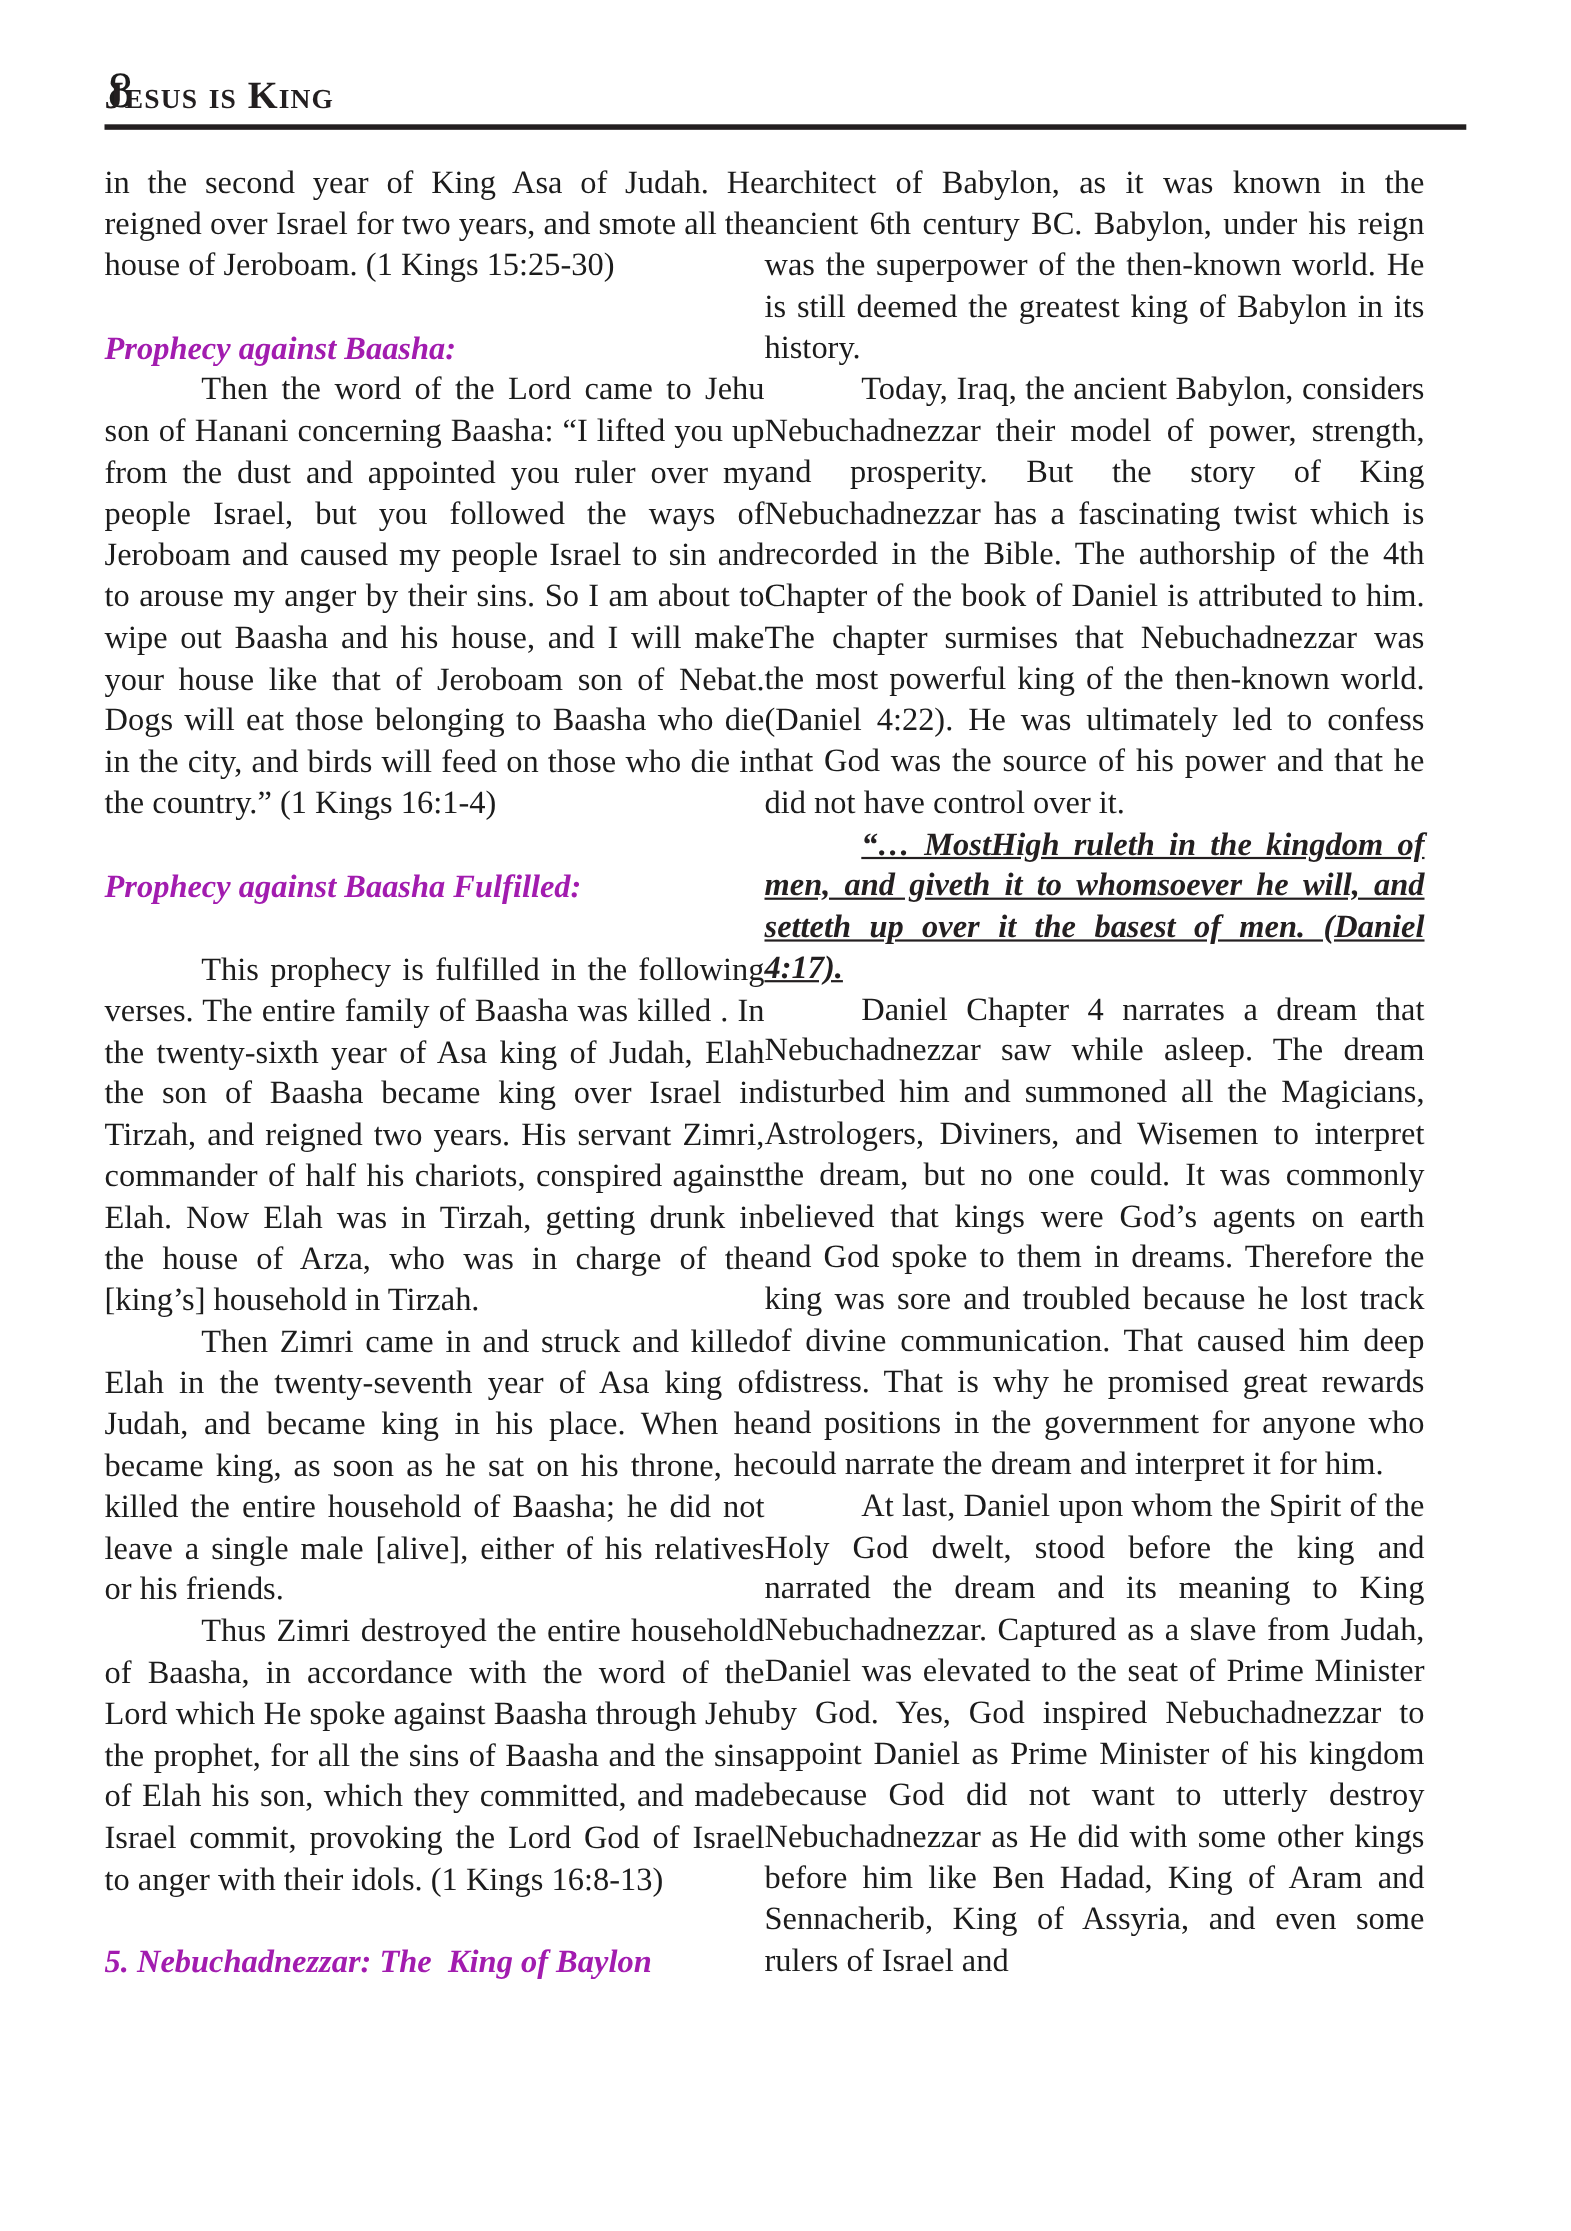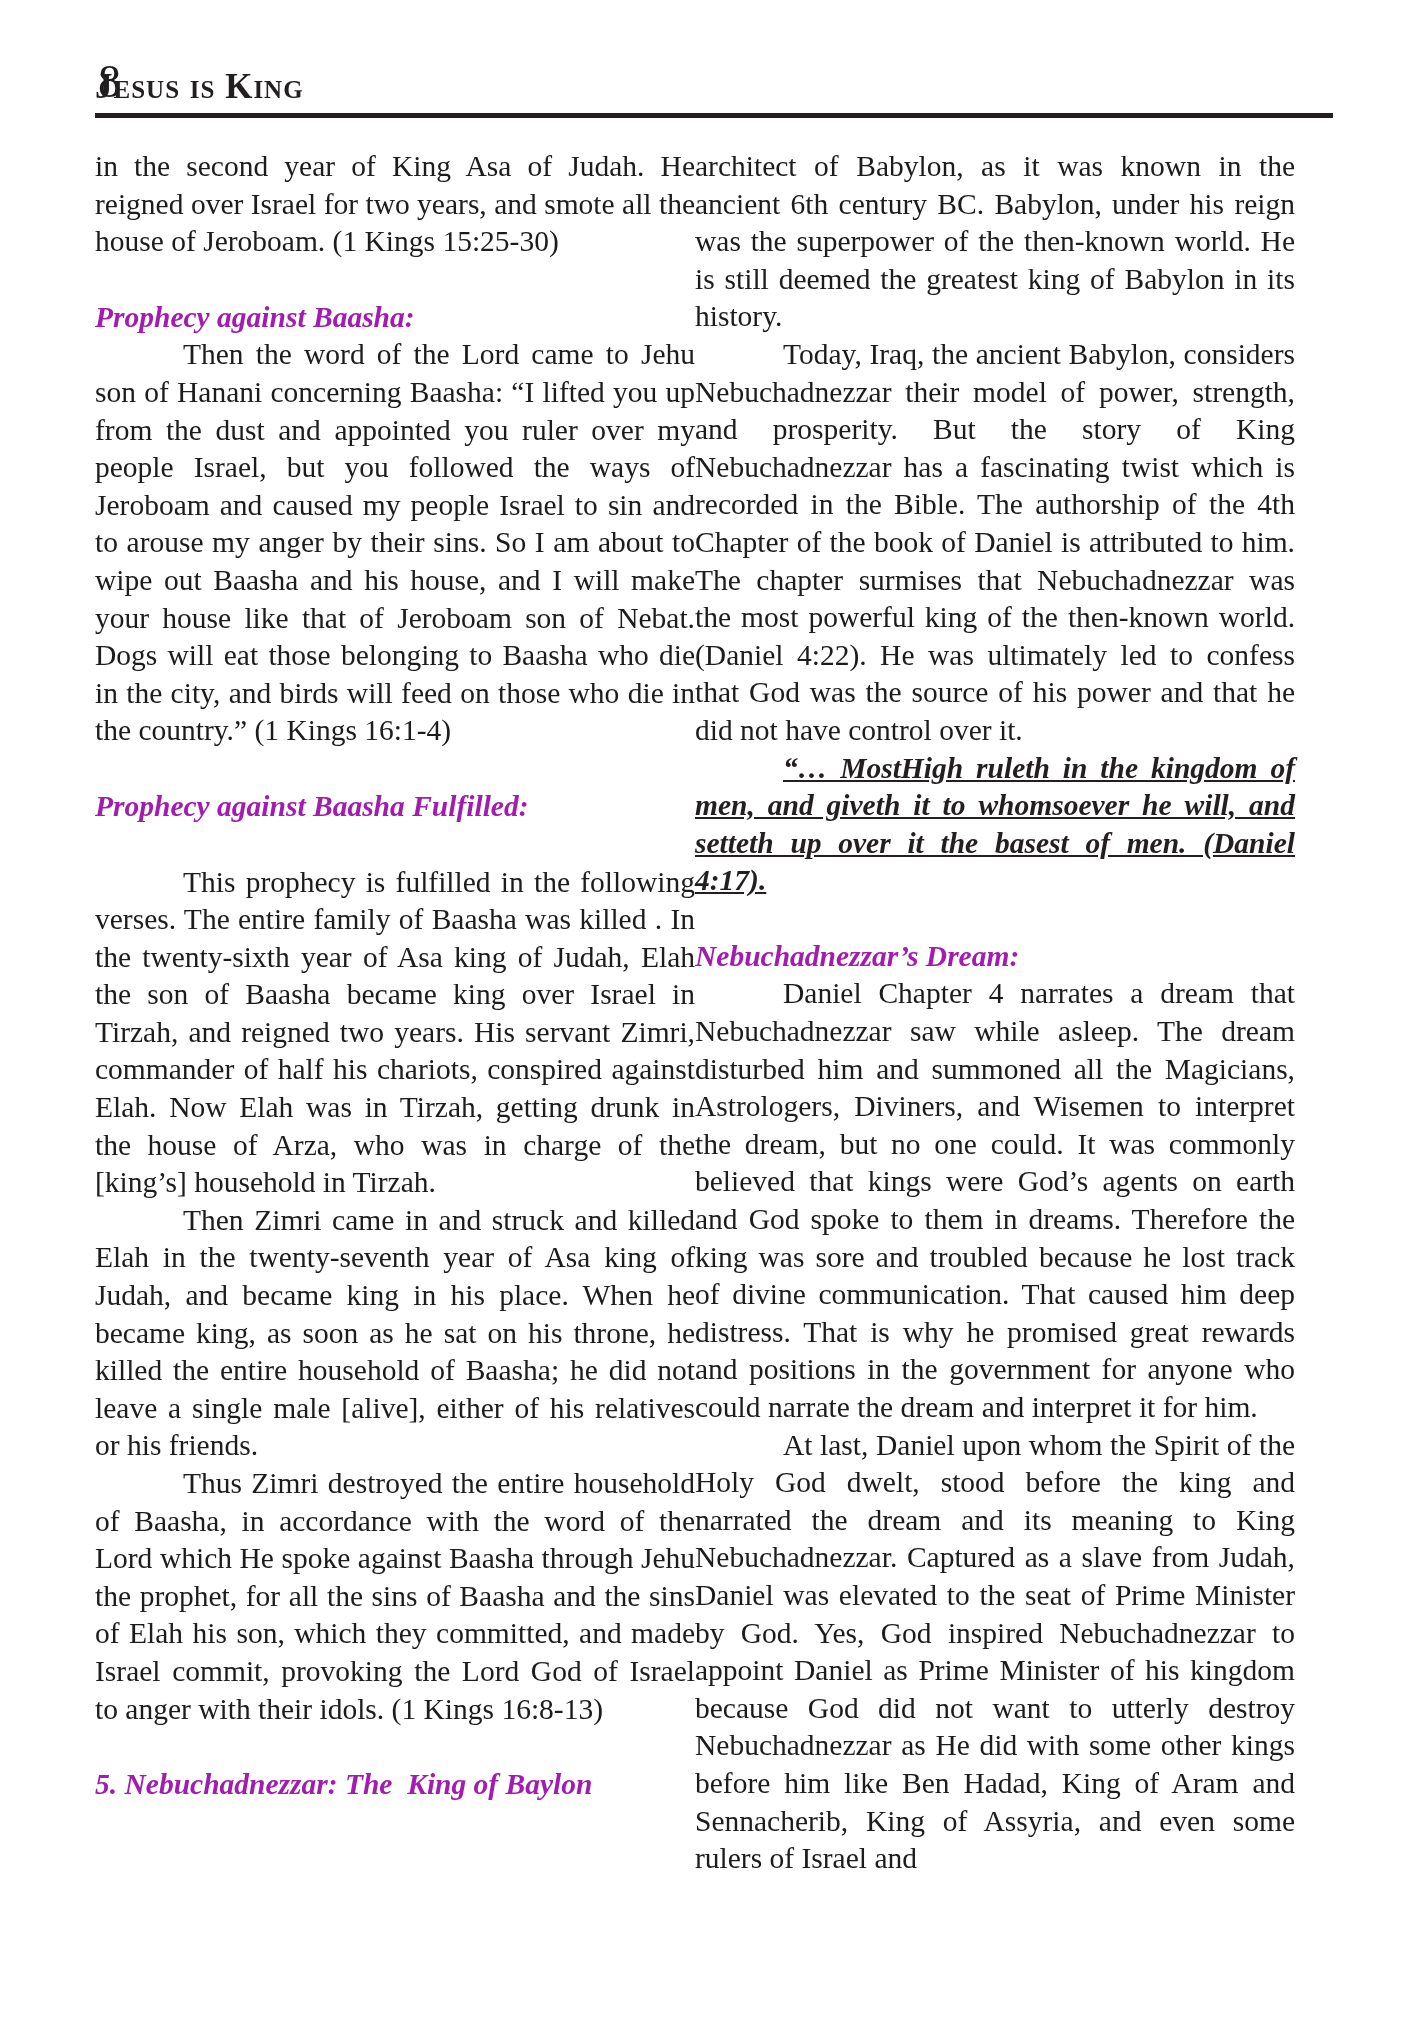--- a/index.html
+++ b/index.html
@@ -87,20 +87,19 @@
       <p class="para indent">This prophecy is fulfilled in the following verses. The entire family of Baasha was killed . In the twenty-sixth year of Asa king of Judah, Elah the son of Baasha became king over Israel in Tirzah, and reigned two years.  His servant Zimri, commander of half his chariots, conspired against Elah. Now Elah was in Tirzah, getting drunk in the house of Arza, who was in charge of the [king’s] household in Tirzah.</p>
       <p class="para indent">Then Zimri came in and struck and killed Elah in the twenty-seventh year of Asa king of Judah, and became king in his place. When he became king, as soon as he sat on his throne, he killed the entire household of Baasha; he did not leave a single male [alive], either of his relatives or his friends.</p>
       <p class="para indent">Thus Zimri destroyed the entire household of Baasha, in accordance with the word of the Lord which He spoke against Baasha through Jehu the prophet, for all the sins of Baasha and the sins of Elah his son, which they committed, and made Israel commit, provoking the Lord God of Israel to anger with their idols. (1 Kings 16:8-13)</p>
       <h3 class="heading mt pre">5. Nebuchadnezzar: The  King of Baylon</h3>
     </div>
 
     <div class="col">
       <p class="para">architect of Babylon, as it was known in the ancient 6th century BC. Babylon, under his reign was the superpower of the then-known world. He is still deemed the greatest king of Babylon in its history.</p>
       <p class="para indent">Today, Iraq, the ancient Babylon, considers Nebuchadnezzar their model of power, strength, and prosperity. But the story of King Nebuchadnezzar has a fascinating twist which is recorded in the Bible. The authorship of the 4th Chapter of the book of Daniel is attributed to him. The chapter surmises that Nebuchadnezzar was the most powerful king of the then-known world. (Daniel 4:22). He was ultimately led to confess that God was the source of his power and that he did not have control over it.</p>
       <p class="para indent bold-italic">“… MostHigh ruleth in the kingdom of men, and giveth it to whomsoever he will, and setteth up over it the basest of men. (Daniel 4:17).</p>
-      <h3 class="heading mt">Nebuchadnezzar’s Dream:</h3>
       <p class="para indent">Daniel Chapter 4 narrates a dream that Nebuchadnezzar saw while asleep. The dream disturbed him and summoned all the Magicians, Astrologers, Diviners, and Wisemen to interpret the dream, but no one could. It was commonly believed that kings were God’s agents on earth and God spoke to them in dreams. Therefore the king was sore and troubled because he lost track of divine communication. That caused him deep distress. That is why he promised great rewards and positions in the government for anyone who could narrate the dream and interpret it for him.</p>
       <p class="para indent">At last, Daniel upon whom the Spirit of the Holy God dwelt, stood before the king and narrated the dream and its meaning to King Nebuchadnezzar. Captured as a slave from Judah, Daniel was elevated to the seat of Prime Minister by God. Yes, God inspired Nebuchadnezzar to appoint Daniel as Prime Minister of his kingdom because God did not want to utterly destroy Nebuchadnezzar as He did with some other kings before him like Ben Hadad, King of Aram and Sennacherib, King of Assyria, and even some rulers of Israel and</p>
     </div>
 
   </div>
 
 </div>
 
 </body></html>

